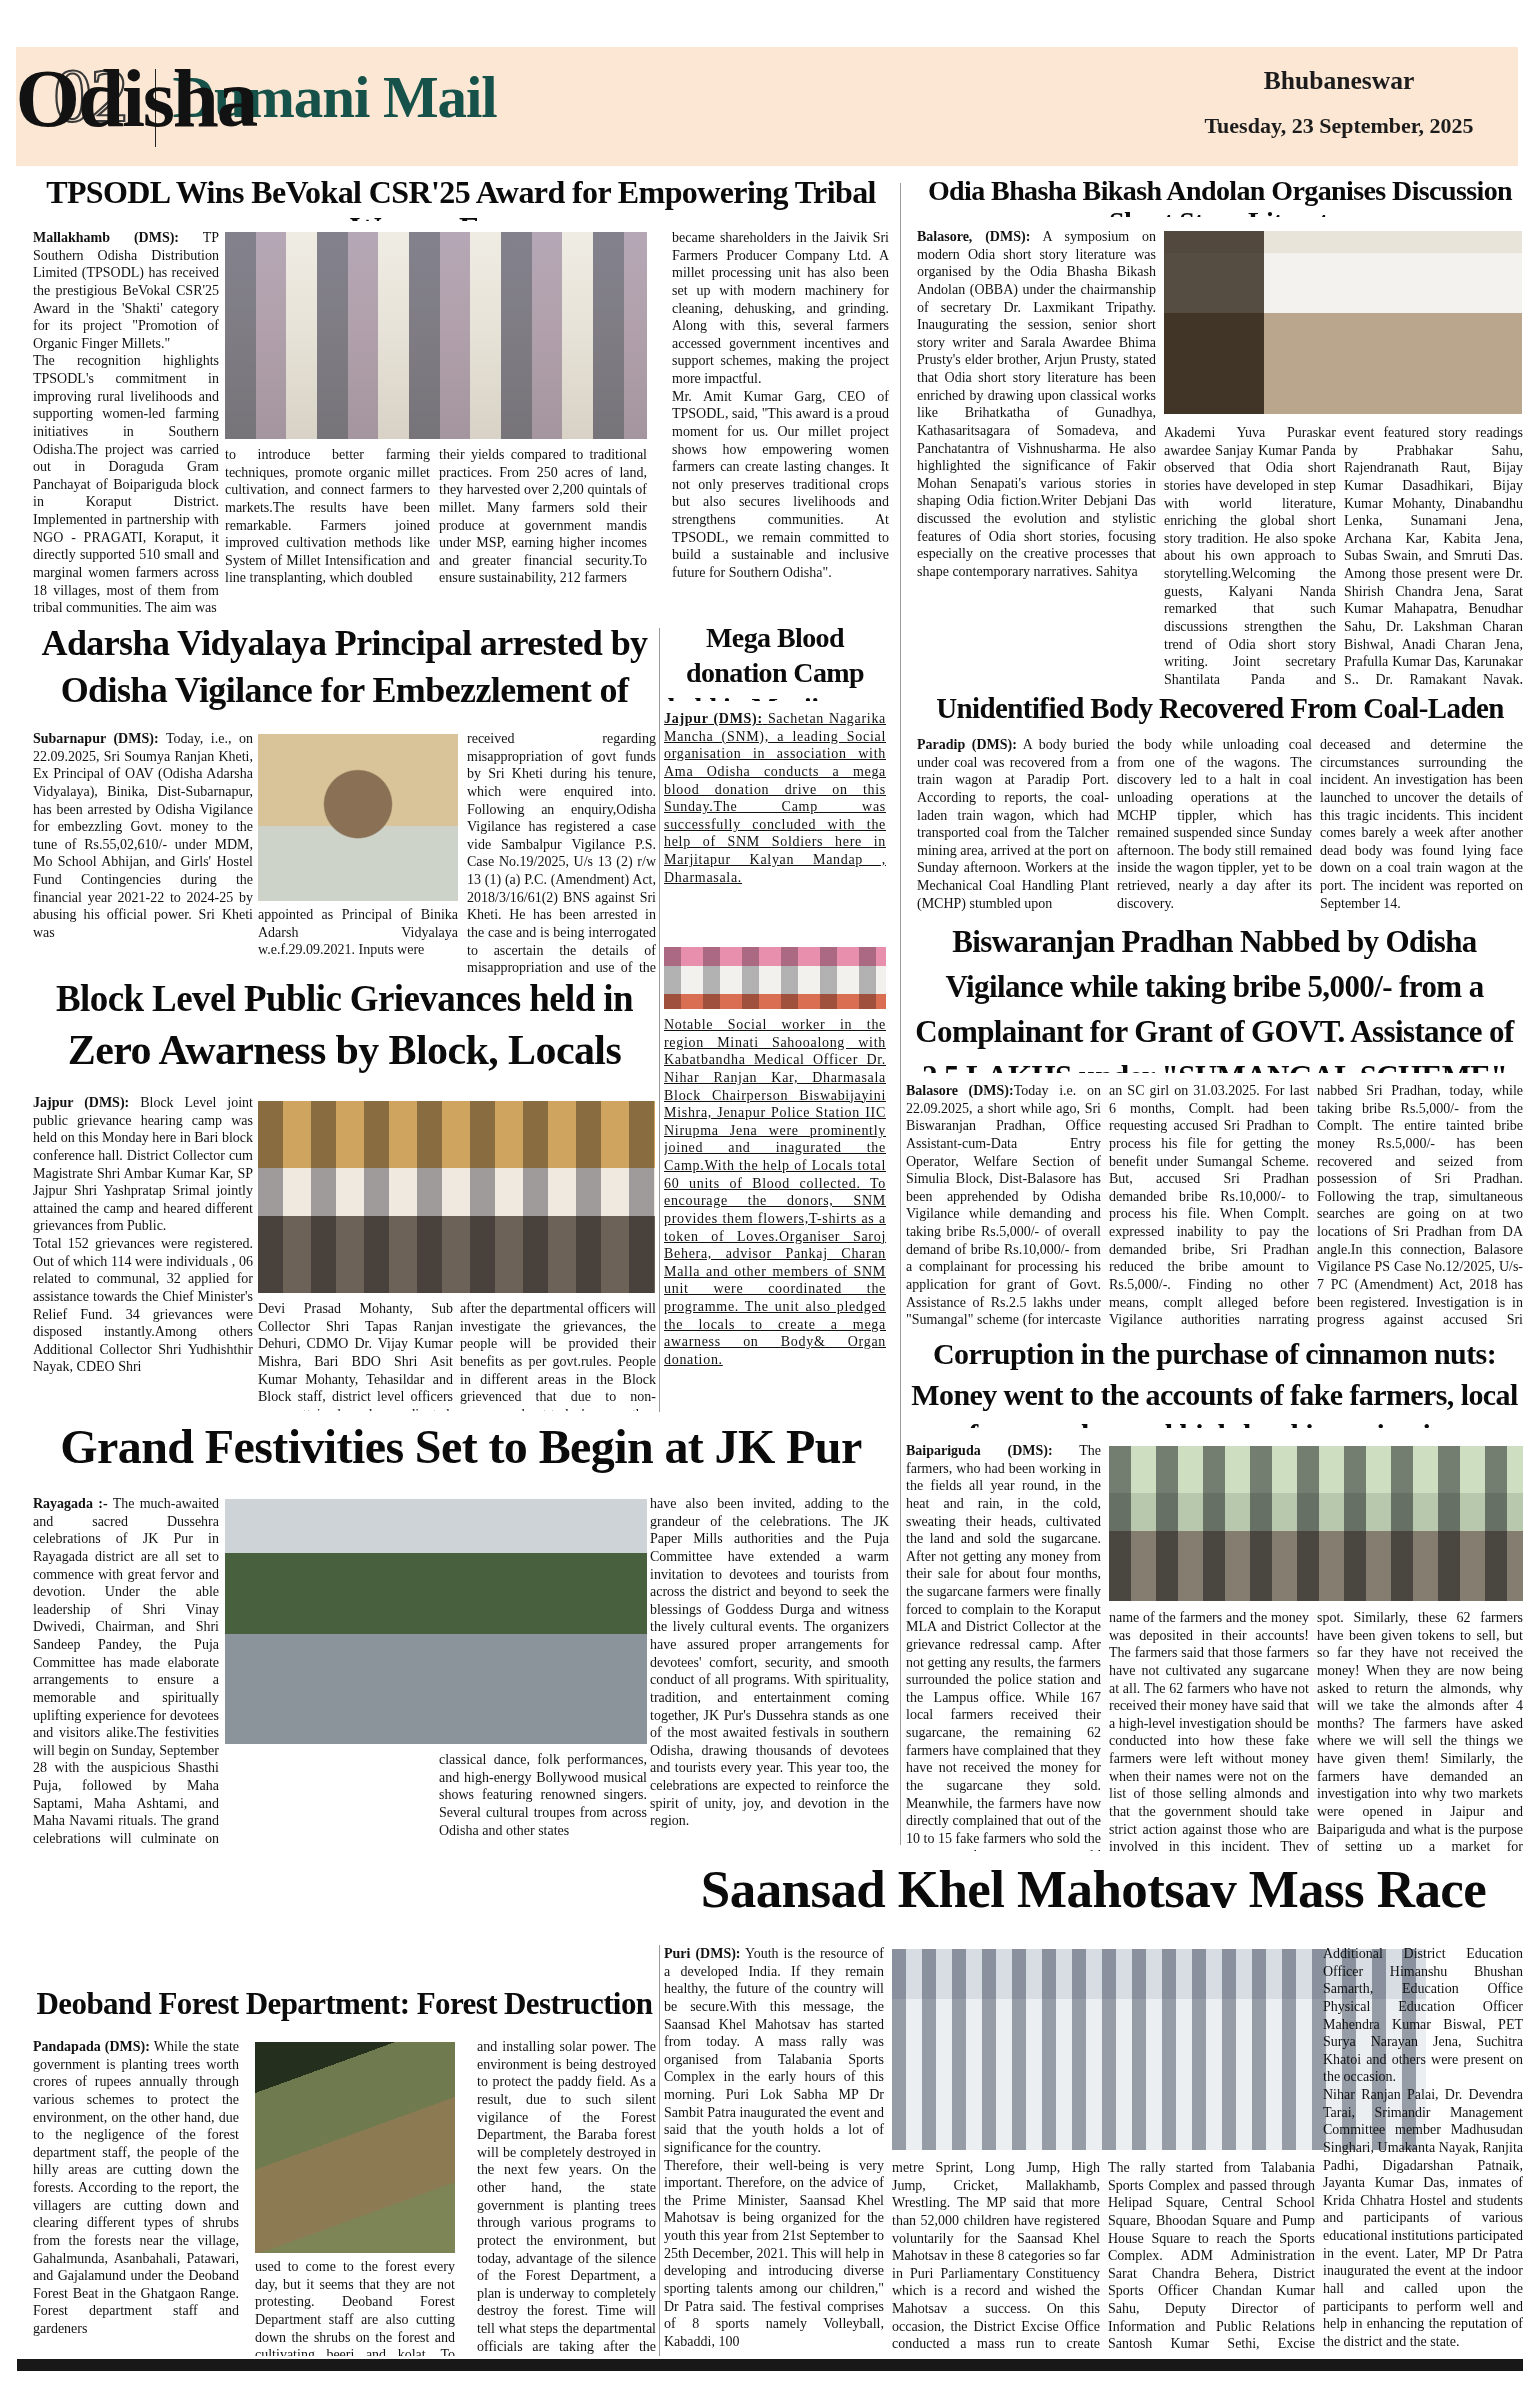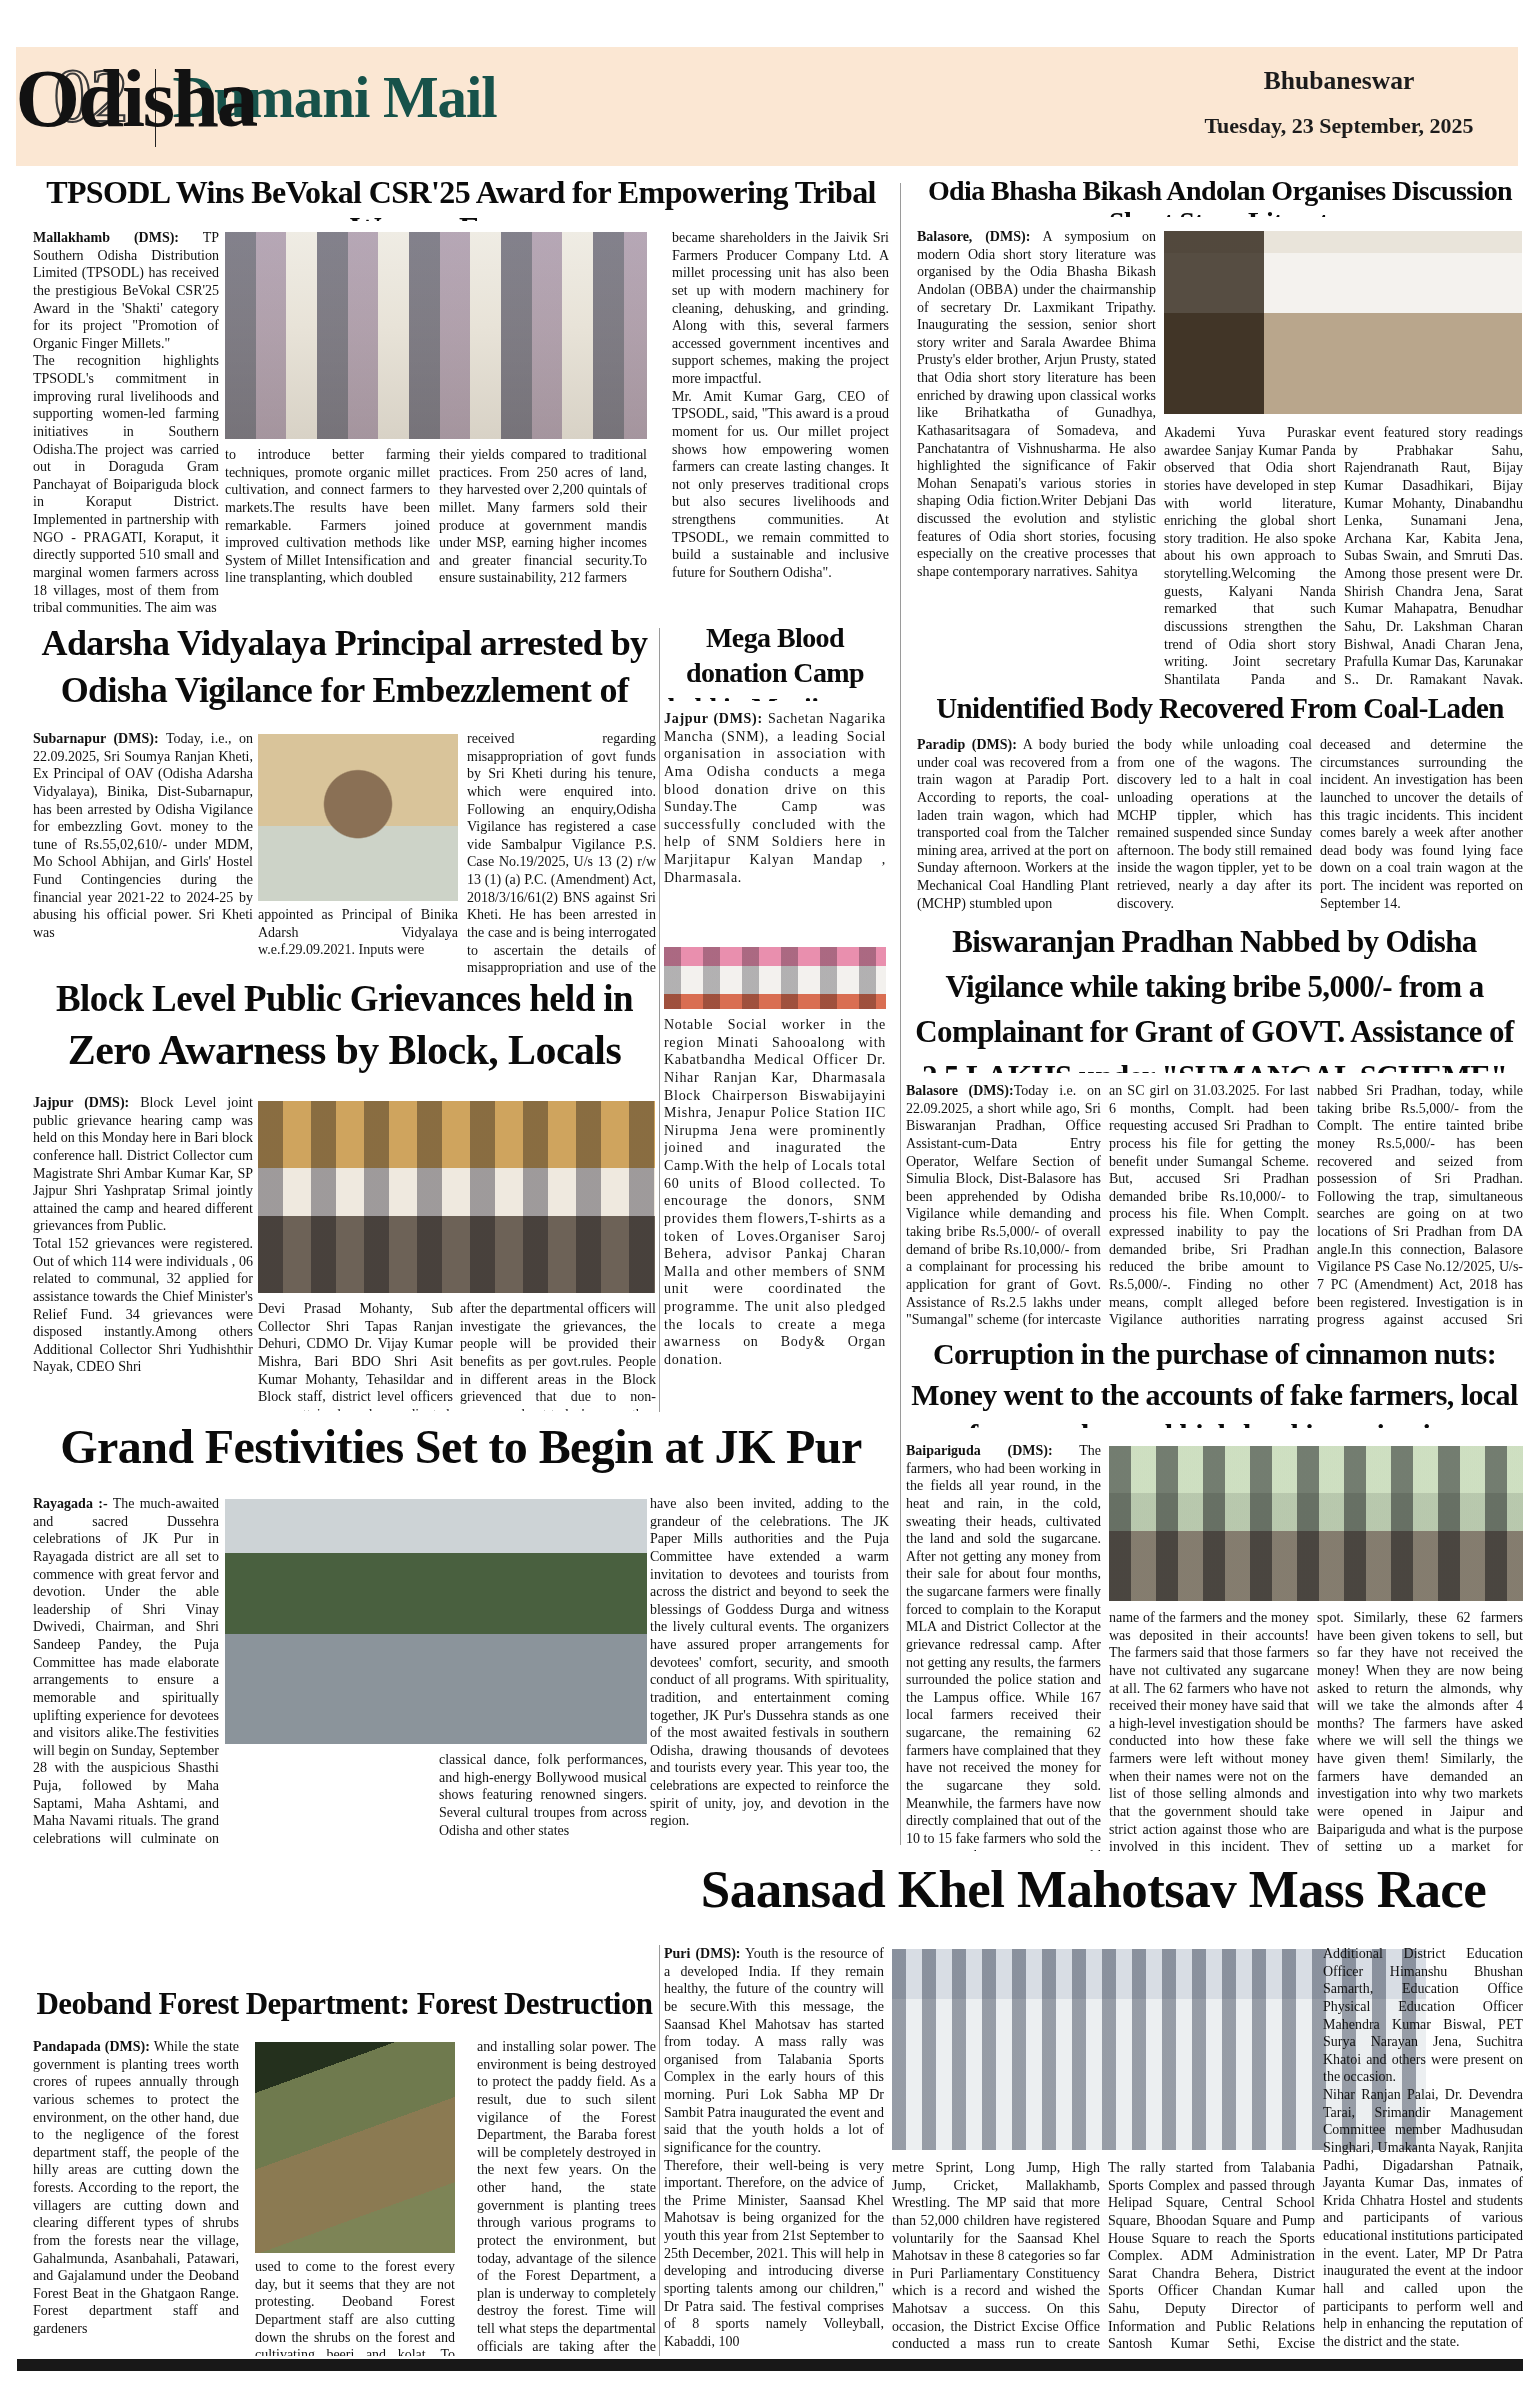--- a/index.html
+++ b/index.html
@@ -13,21 +13,21 @@
   .section-title{position:absolute;left:0;right:0;top:3.3px;text-align:left;font-size:83px;font-weight:700;color:#121212;letter-spacing:-2.2px;}
   .mast-right{position:absolute;right:44px;top:19px;text-align:center;color:#1c1c1c;}
   .mast-city{font-size:25.6px;font-weight:700;}
   .mast-date{font-size:22px;font-weight:700;margin-top:17px;}
   
   .article{position:absolute;}
   .hl{position:absolute;font-weight:700;color:#0b0b0b;text-align:center;letter-spacing:-0.6px;line-height:1.12;overflow:hidden;}
   .col{position:absolute;overflow:hidden;}
   .bt{font-size:14px;line-height:1.26;text-align:justify;white-space:pre-line;}
   .bt b{font-weight:700;}
-  .sp{letter-spacing:0.7px;}
+  .sp{letter-spacing:0.7px;text-decoration:underline;}
   .photo{position:absolute;overflow:hidden;background:#cfc9bf;}
   .vline{position:absolute;width:1.1px;background:#9a9a9a;}
   .bottom-bar{position:absolute;left:16.7px;top:2359px;width:1506px;height:12.2px;background:#181818;}
   
   .ph-award{background:linear-gradient(180deg,#efece4 0%,#e8e3d8 45%,#d8d2c6 100%),
     repeating-linear-gradient(90deg,rgba(45,45,75,.55) 0 31px,rgba(120,90,140,.45) 31px 61px,rgba(235,232,225,0) 61px 92px);
     background-blend-mode:multiply;}
   .ph-odia{background:linear-gradient(180deg,#e9e4da 0 12%,#f4f2ee 12% 45%,#b9a68c 45% 100%),
     linear-gradient(90deg,#5a5147 0 28%,rgba(0,0,0,0) 28%);background-blend-mode:multiply;}
   .ph-portrait{background:radial-gradient(circle at 50% 42%,#8a7055 0 24%,rgba(0,0,0,0) 25%),

